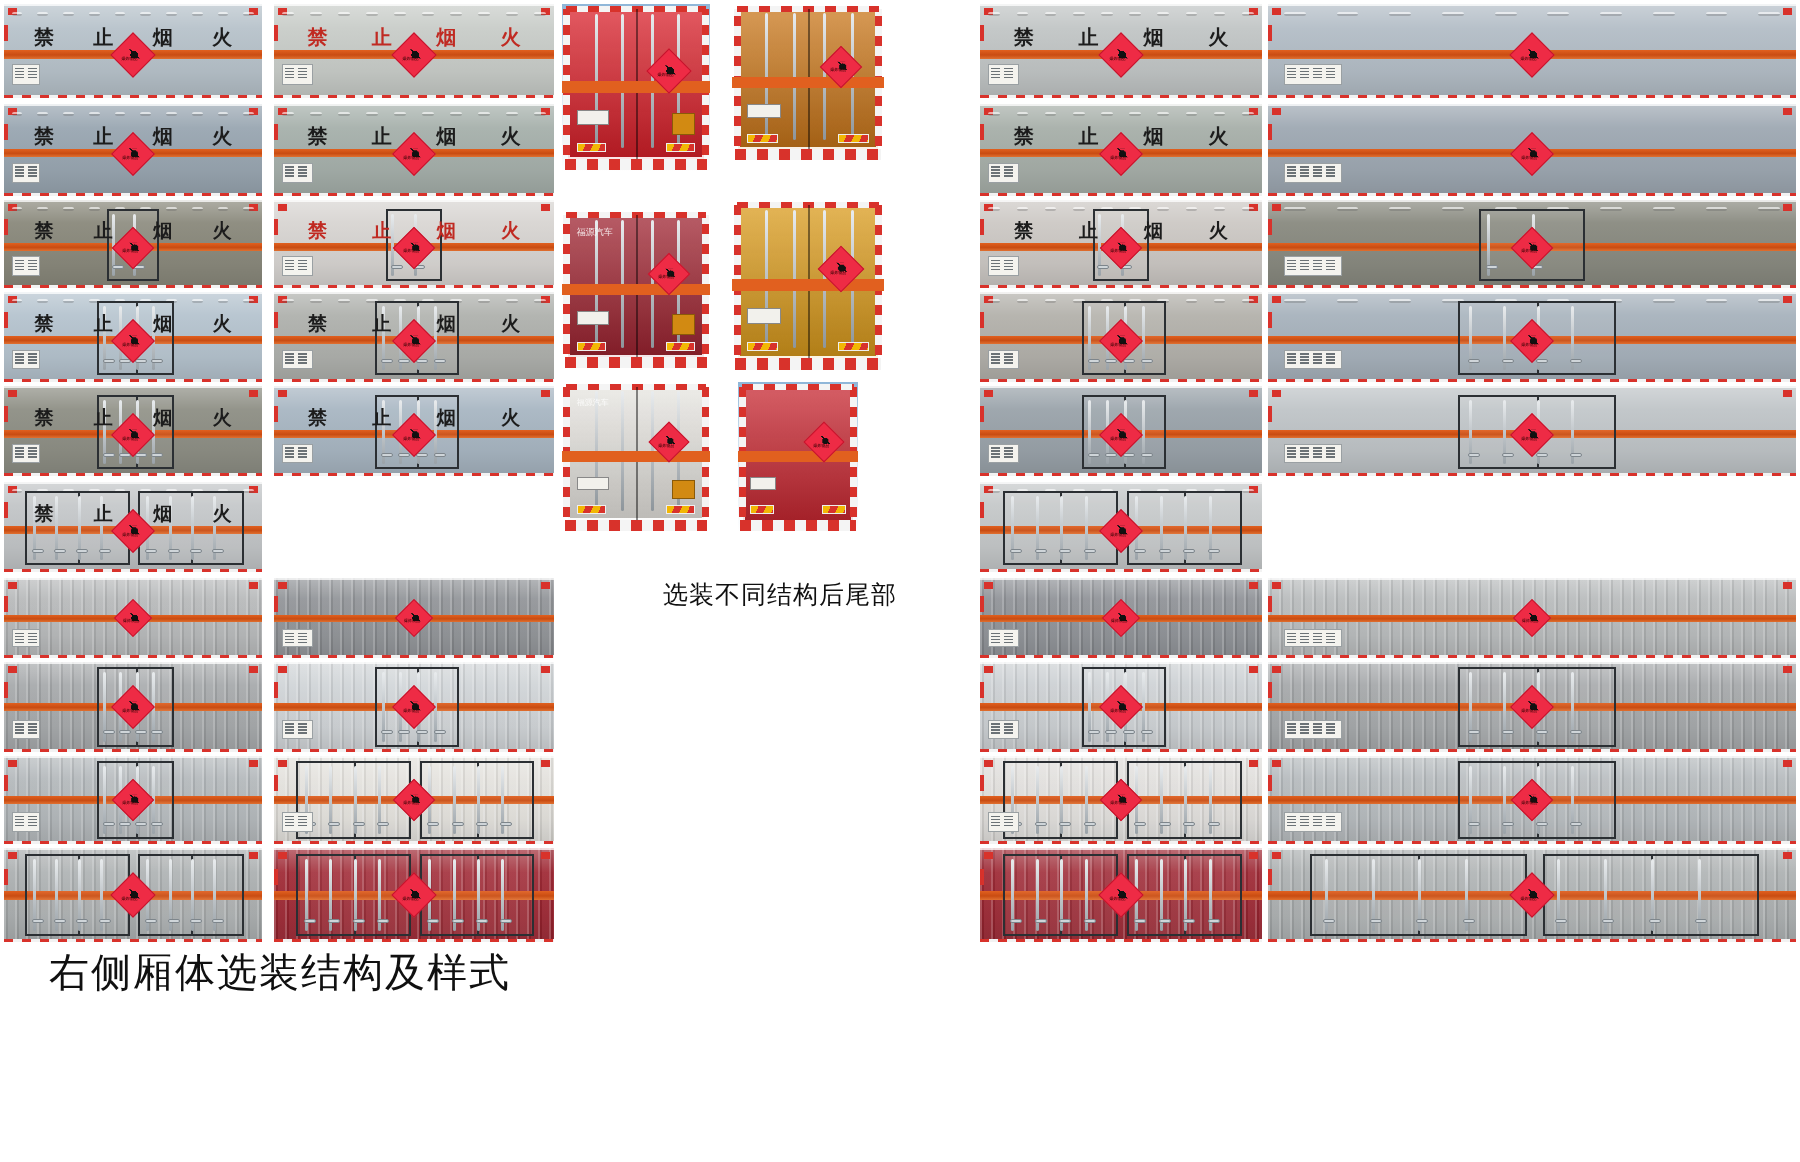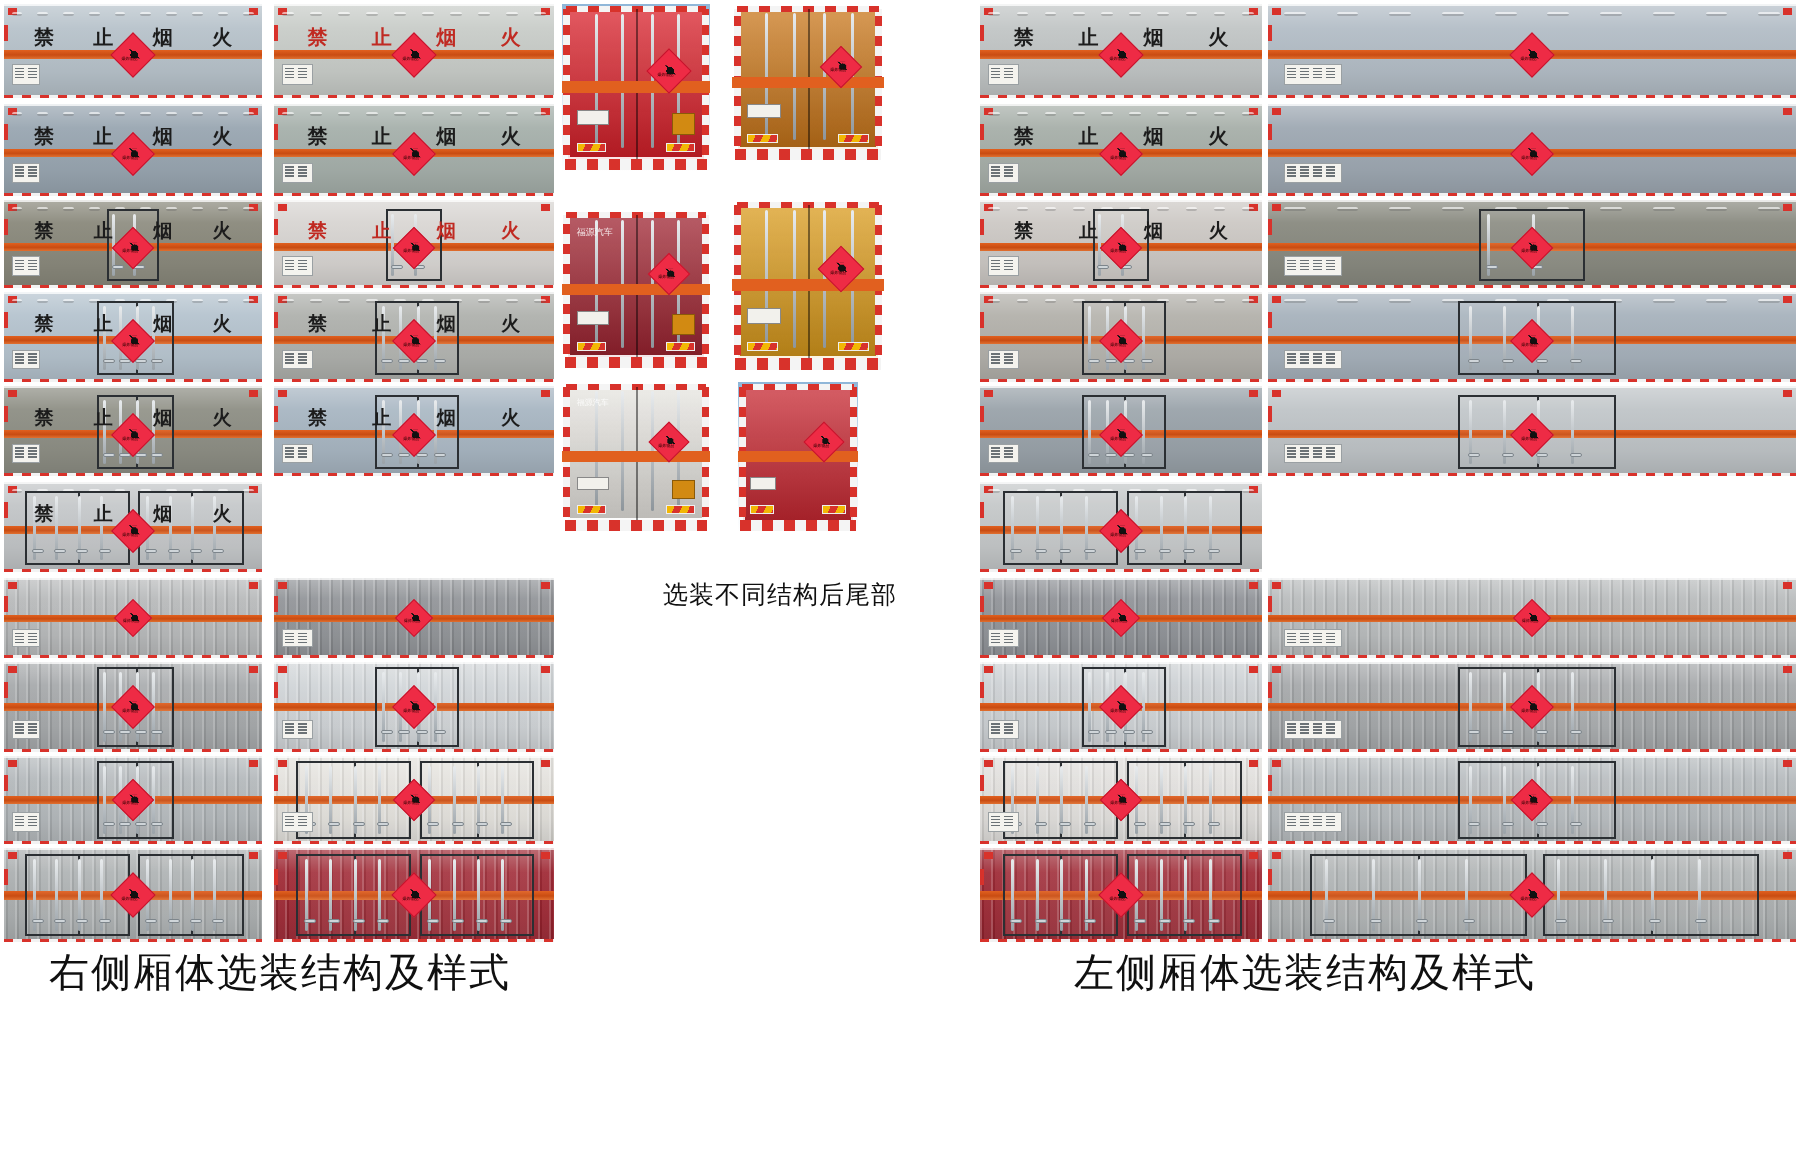--- a/index.html
+++ b/index.html
@@ -1705,15 +1705,14 @@
           <div class="bomb"></div>
           <div class="ptxt">爆炸物品</div>
         </div>
       </div>
     </div>
 
   <div class="caption big" style="left:20px; top:945px; width:520px; text-align:center;">右侧厢体选装结构及样式</div>
 
   <div class="caption center" style="left:625px; top:578px; width:310px; text-align:center;">选装不同结构后尾部</div>
 
-  <div class="caption big" style="left:955px; top:945px; width:700px; text-align:center;">左侧厢体选装结构及样式</div>
 
 </div>
 
 </body></html>

